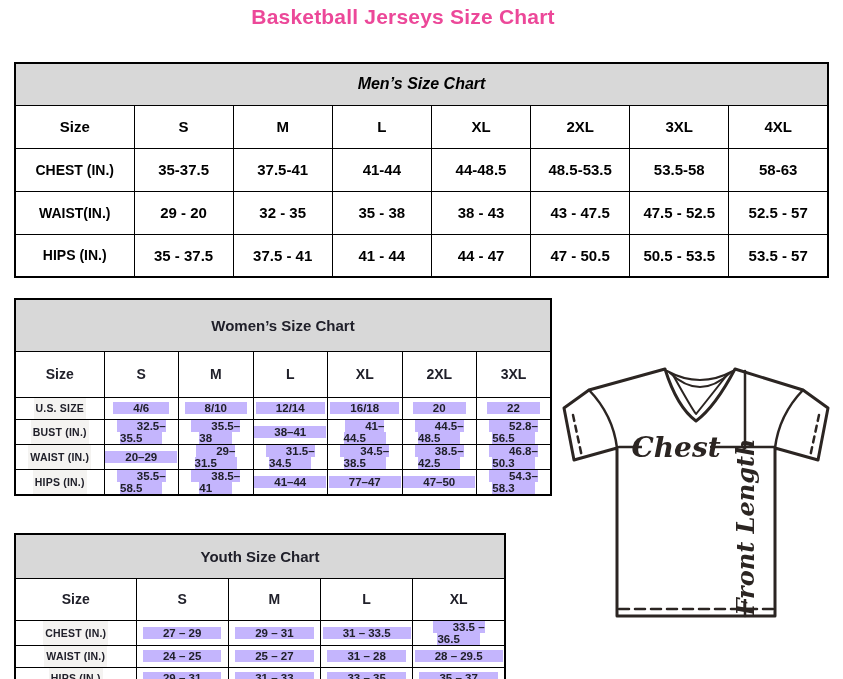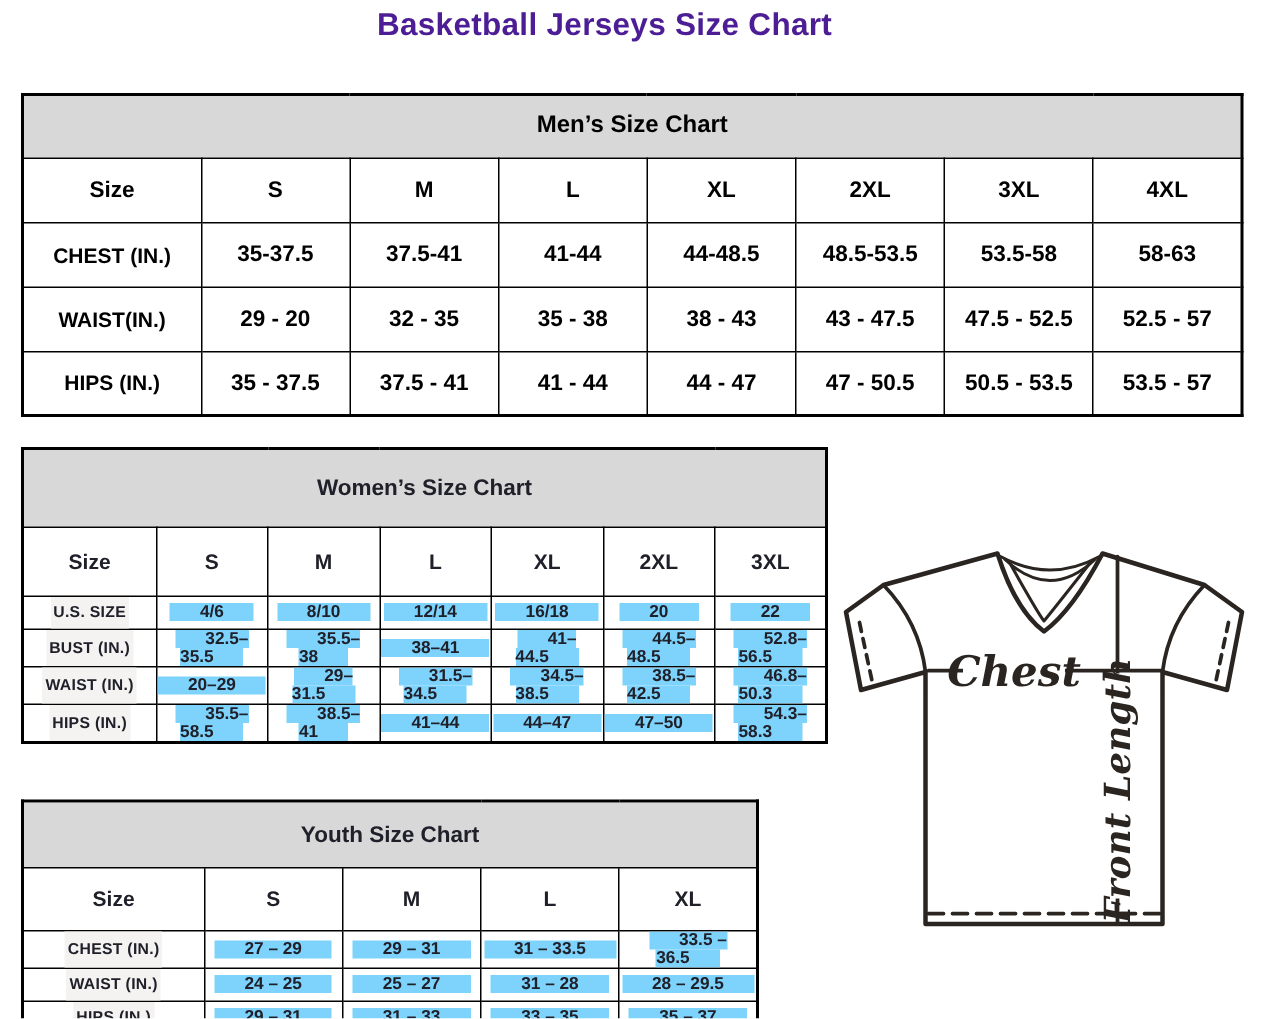--- a/index.html
+++ b/index.html
@@ -1,44 +1,44 @@
 <!DOCTYPE html>
 <html><head>
 <meta charset="utf-8">
 <style>
   html,body{margin:0;padding:0;background:#ffffff;}
   #page{position:relative;width:843px;height:679px;background:#ffffff;overflow:hidden;
         font-family:"Liberation Sans",sans-serif;}
   #main-title{position:absolute;left:0;top:5px;width:806px;text-align:center;
-        font-size:21px;font-weight:bold;color:#4c1d95;letter-spacing:.2px;}
+        font-size:21px;font-weight:bold;color:#ec4899;letter-spacing:.2px;}
 
   table.size-table{position:absolute;border-collapse:collapse;table-layout:fixed;
         border:2px solid #000;background:#fff;}
   table.size-table th,table.size-table td{border:1px solid #000;text-align:center;
         vertical-align:middle;padding:0;font-weight:bold;overflow:hidden;}
   th.chart-title{background:#d8d8d8;}
 
   
   .tbl-mens{left:14px;top:62px;width:815px;color:#000;}
   .tbl-mens col.c-first{width:119px;}
   .tbl-mens tr{height:43px;}
-  .tbl-mens tr.title-row{height:42px;}
+  .tbl-mens tr.title-row{height:42px;font-style:italic;}
   .tbl-mens .chart-title{font-size:16px;}
   .tbl-mens .size-h{font-size:15px;}
   .tbl-mens .lab{font-size:14px;}
   .tbl-mens .val{font-size:15px;}
 
   
   .tbl-sm{color:#20202a;}
   .tbl-sm tr{height:22px;}
   .tbl-sm .chart-title{font-size:15px;}
   .tbl-sm .size-h{font-size:14px;}
   .tbl-sm .lab{font-size:10.5px;letter-spacing:.2px;}
   .tbl-sm .val{font-size:11.5px;}
-  .tbl-sm .val .v{background:#7dd3fc;padding:0 20px;}
+  .tbl-sm .val .v{background:#c4b5fd;padding:0 20px;}
   .tbl-sm .lab .v{background:#f4f3f1;padding:16px 2px;}
 
   .tbl-womens{left:14px;top:298px;width:538px;}
   .tbl-womens col.c-first{width:89px;}
   .tbl-womens tr.title-row{height:52px;}
   .tbl-womens tr.size-row{height:46px;}
 
   .tbl-youth{left:14px;top:494px;width:492px;margin-top:39px;}
   .tbl-youth col.c-first{width:121px;}
   .tbl-youth tr.title-row{height:44px;}
@@ -162,21 +162,21 @@
           <td class="val"><span class="v">31.5–34.5</span></td>
           <td class="val"><span class="v">34.5–38.5</span></td>
           <td class="val"><span class="v">38.5–42.5</span></td>
           <td class="val"><span class="v">46.8–50.3</span></td>
         </tr>
         <tr>
           <th class="lab"><span class="v">HIPS (IN.)</span></th>
           <td class="val"><span class="v">35.5–58.5</span></td>
           <td class="val"><span class="v">38.5–41</span></td>
           <td class="val"><span class="v">41–44</span></td>
-          <td class="val"><span class="v">44–47</span></td>
+          <td class="val"><span class="v">77–47</span></td>
           <td class="val"><span class="v">47–50</span></td>
           <td class="val"><span class="v">54.3–58.3</span></td>
         </tr>
       </tbody>
     </table>
 
   <table class="size-table tbl-sm tbl-youth">
       <colgroup>
         <col class="c-first">
         <col>

